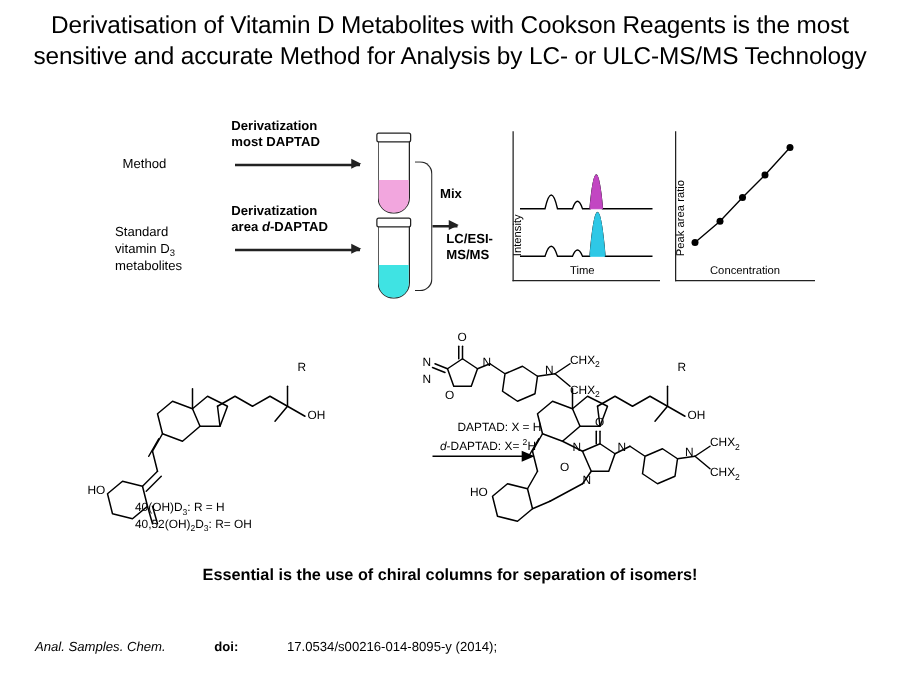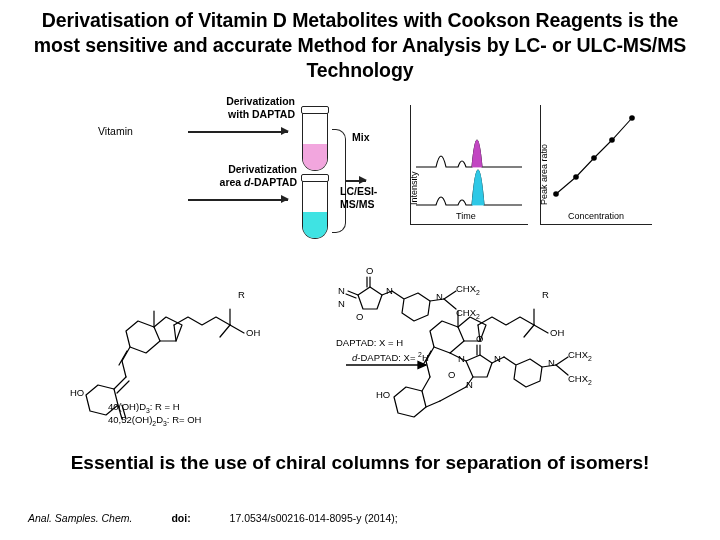--- a/index.html
+++ b/index.html
@@ -20,31 +20,31 @@
     width: 720px;
     height: 540px;
   }
   .title {
     position: absolute;
     top: 8px;
     left: 20px;
     width: 680px;
     text-align: center;
     font-size: 19.5px;
-    font-weight: bold;
+    font-weight: normal;
     line-height: 1.28;
     letter-spacing: -0.1px;
   }
   .footer-line {
     position: absolute;
     top: 452px;
     left: 20px;
     width: 680px;
     text-align: center;
-    font-size: 19px;
+    font-size: 13px;
     font-weight: bold;
   }
   .citation {
     position: absolute;
     top: 512px;
     left: 28px;
     font-size: 10.5px;
     font-style: italic;
   }
   .citation b { font-style: normal; }
@@ -57,21 +57,21 @@
     left: 80px;
     width: 560px;
     height: 165px;
   }
   .lbl {
     position: absolute;
     font-size: 10.5px;
     line-height: 1.22;
   }
   .lbl.bold { font-weight: bold; }
-  .lbl.center { text-align: right; }
+  .lbl.center { text-align: left; }
 
   
   .tube {
     position: absolute;
     width: 26px;
     height: 58px;
     border: 1.4px solid #222;
     border-top: none;
     border-radius: 0 0 13px 13px;
     background: #ffffff;
@@ -162,26 +162,31 @@
 </style>
 </head>
 <body>
 
 <div class="slide">
 
   <div class="title">Derivatisation of Vitamin D Metabolites with Cookson Reagents is the most sensitive and accurate Method for Analysis by LC- or ULC-MS/MS Technology</div>
 
   <div class="scheme">
 
-    <div class="lbl" style="left:18px; top:30px;">Vitamin</div>
-
+    <div class="lbl" style="left:18px; top:30px;">Method</div>
+
+    <div class="lbl" style="left:12px; top:85px; width:72px;">
+      <span>Standard</span><br>
+      <span>vitamin D</span><sub>3</sub><br>
+      <span>metabolites</span>
+    </div>
 
     <div class="lbl bold center" style="left:105px; top:0px; width:110px;">
       <span>Derivatization</span><br>
-      <span>with DAPTAD</span>
+      <span>most DAPTAD</span>
     </div>
     <div class="arrow-h" style="left:108px; top:36px; width:100px;"></div>
 
     <div class="lbl bold center" style="left:105px; top:68px; width:112px;">
       <span>Derivatization</span><br>
       <span>area </span><i>d</i><span>-DAPTAD</span>
     </div>
     <div class="arrow-h" style="left:108px; top:104px; width:100px;"></div>
 
     <div class="tube" style="left:222px; top:18px;">
@@ -189,22 +194,22 @@
       <div class="liquid" style="background:#f2a6de;"></div>
     </div>
     <div class="tube" style="left:222px; top:86px;">
       <div class="cap"></div>
       <div class="liquid" style="background:#3fe3e3;"></div>
     </div>
 
     <div class="brace" style="left:252px; top:34px; width:14px; height:104px; border-radius:0 10px 10px 0;"></div>
     <div class="arrow-h" style="left:266px; top:85px; width:20px;"></div>
 
-    <div class="lbl bold" style="left:272px; top:36px;">Mix</div>
-    <div class="lbl bold" style="left:260px; top:90px;">
+    <div class="lbl bold" style="left:272px; top:54px;">Mix</div>
+    <div class="lbl bold" style="left:277px; top:90px;">
       <span>LC/ESI-</span><br>
       <span>MS/MS</span>
     </div>
 
     <div class="plot" style="left:330px; top:10px; width:118px; height:120px;">
       <div class="axis-y"></div>
       <div class="axis-x"></div>
       <div class="axis-label vert" style="left:-2px; top:0; height:100px; width:12px;">
         <span style="position:absolute; left:0; bottom:-11px;">Intensity</span>
       </div>
@@ -339,21 +344,21 @@
     <div class="chem-text" style="left:316px; top:20px;">N</div>
     <div class="chem-text" style="left:286px; top:46px;">O</div>
     <div class="chem-text" style="left:366px; top:26px;">N</div>
     <div class="chem-text" style="left:386px; top:18px;">
       <span>CHX</span><sub>2</sub>
     </div>
     <div class="chem-text" style="left:386px; top:42px;">
       <span>CHX</span><sub>2</sub>
     </div>
 
-    <div class="chem-text" style="left:266px; top:72px;">DAPTAD:     X = H</div>
+    <div class="chem-text" style="left:296px; top:72px;">DAPTAD:     X = H</div>
     <div class="chem-text" style="left:282px; top:86px;">
       <i>d</i><span>-DAPTAD:  X= </span><sup>2</sup><span>H</span>
     </div>
 
     <div class="chem-text" style="left:472px; top:24px;">R</div>
     <div class="chem-text" style="left:480px; top:62px;">OH</div>
     <div class="chem-text" style="left:306px; top:124px;">HO</div>
     <div class="chem-text" style="left:406px; top:68px;">O</div>
     <div class="chem-text" style="left:388px; top:88px;">N</div>
     <div class="chem-text" style="left:424px; top:88px;">N</div>

